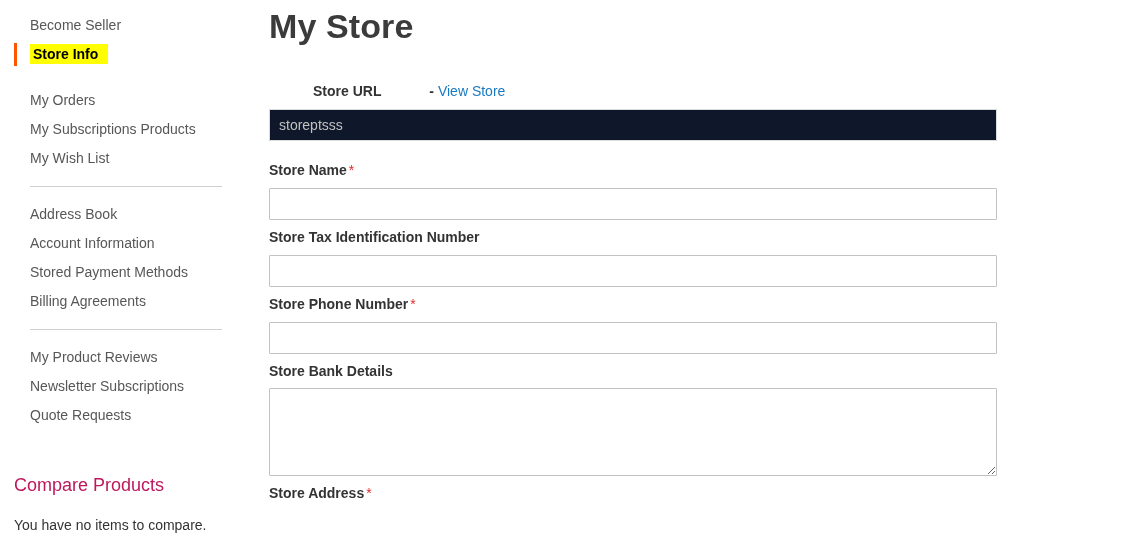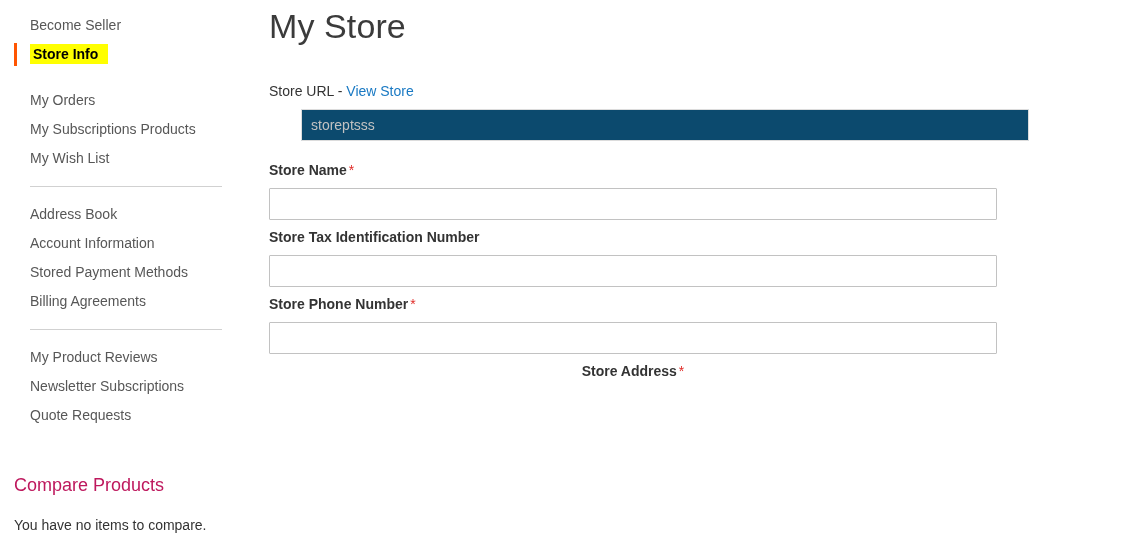--- a/index.html
+++ b/index.html
@@ -102,21 +102,21 @@
 
   
   .main {
     flex: 1 1 auto;
     padding: 0 23px 0 7px;
     min-width: 0;
   }
 
   .page-title {
     font-size: 34px;
-    font-weight: 400;
+    font-weight: 700;
     color: #3b3b3b;
     line-height: 1.1;
     margin: 8px 0 8px 0;
     letter-spacing: 0.1px;
   }
 
   .form {
     margin-top: 38px;
   }
 
@@ -133,22 +133,23 @@
     margin: 0 0 9px 0;
     line-height: 1.2;
   }
   .field-label .req {
     color: #e02b27;
     font-size: 14px;
     font-weight: normal;
     margin-left: 2px;
   }
   .label-sep {
-    font-weight: normal;
-    color: #333333;
+    font-weight: bold;
+    color: #333333;
+    margin-left: 44px;
   }
   .view-store-link {
     color: #1979c3;
     font-weight: normal;
     text-decoration: none;
     font-size: 14px;
   }
 
   .input-text {
     display: block;
@@ -157,43 +158,42 @@
     padding: 0 9px;
     font-size: 14px;
     font-family: "Liberation Sans", "DejaVu Sans", sans-serif;
     color: #333333;
     background: #ffffff;
     border: 1px solid #c2c2c2;
     border-radius: 1px;
     outline: none;
   }
   .input-text[disabled] {
-    background: #0c4a6e;
+    background: #0f172a;
     border-color: #dcdcdc;
     color: #c2c2c2;
-    margin-left: 32px;
   }
   .input-text::placeholder { color: #c2c2c2; }
 
   .textarea {
     display: block;
     width: 100%;
     height: 88px;
     padding: 7px 9px;
     font-size: 14px;
     font-family: "Liberation Sans", "DejaVu Sans", sans-serif;
     color: #333333;
     background: #ffffff;
     border: 1px solid #c2c2c2;
     border-radius: 1px;
     outline: none;
     resize: vertical;
   }
 
-  .field-address { margin-bottom: 0; text-align: center; }
+  .field-address { margin-bottom: 0; }
 </style>
 </head>
 <body>
 
 <div class="page">
 
   <aside class="sidebar">
 
     <ul class="nav-list">
       <li class="nav-item">
@@ -276,20 +276,24 @@
       <div class="field">
         <label class="field-label">Store Tax Identification Number</label>
         <input class="input-text" type="text" placeholder="" style="">
       </div>
 
       <div class="field">
         <label class="field-label"><span>Store Phone Number</span><span class="req">*</span></label>
         <input class="input-text" type="text" placeholder="" style="">
       </div>
 
+      <div class="field">
+        <label class="field-label">Store Bank Details</label>
+        <textarea class="textarea" placeholder="" style=""></textarea>
+      </div>
 
       <div class="field field-address">
         <label class="field-label"><span>Store Address</span><span class="req">*</span></label>
 
       </div>
 
     </form>
   </main>
 
 </div>

